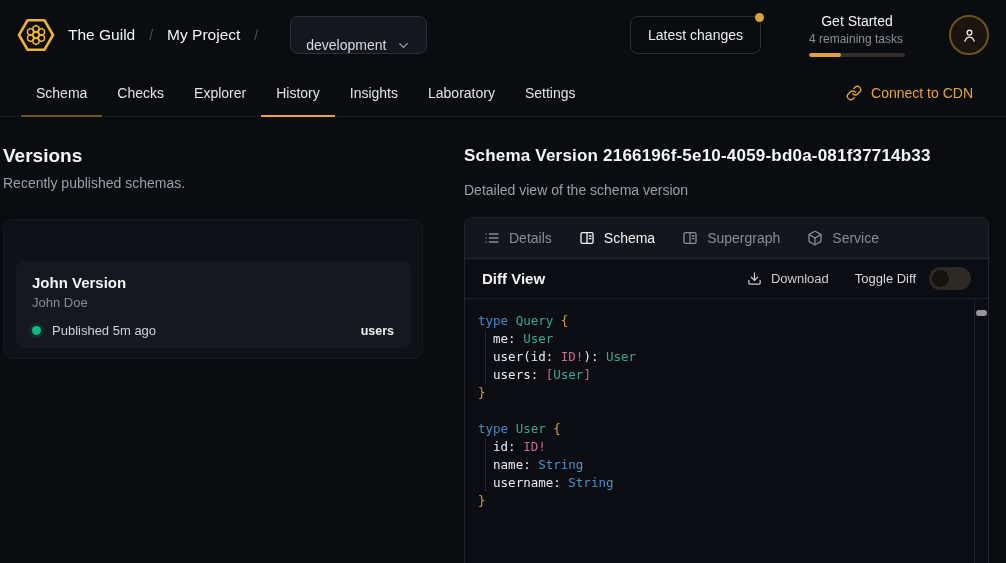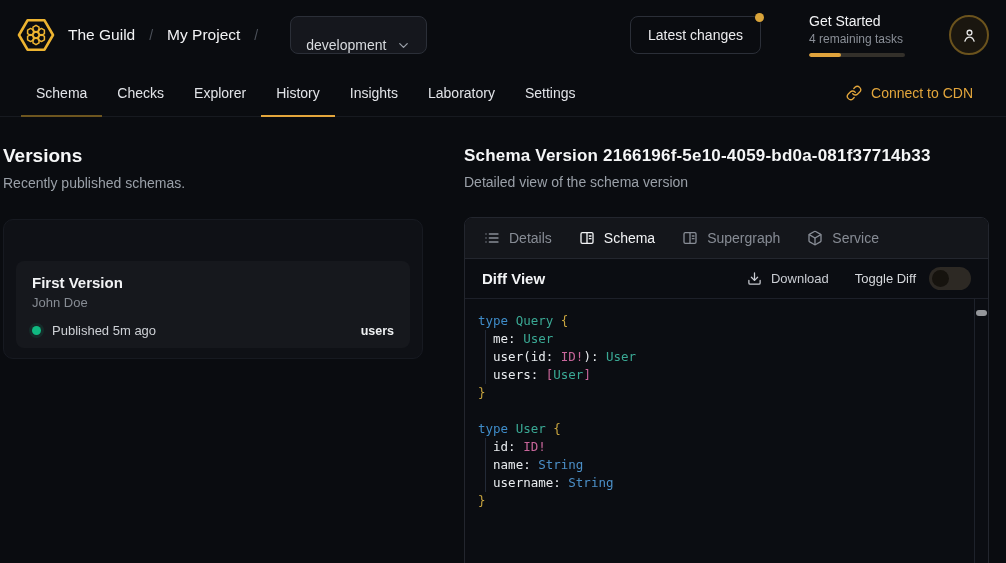--- a/index.html
+++ b/index.html
@@ -18,21 +18,21 @@
   .crumb-sep { margin:0 14px; color:#4c515a; font-size:14px; }
   .project { font-size:15.5px; font-weight:500; color:#f2f3f5; cursor:pointer; }
   .env-btn { display:flex; align-items:flex-end; gap:10px; margin-left:18px; height:38px; padding:0 15px;
              background:#15171d; border:1px solid #2b2f38; border-radius:8px; color:#d8dbdf; font-size:14px; cursor:pointer; }
   .spacer { flex:1; }
   .latest-btn { position:relative; height:38px; padding:0 17px; background:transparent;
                 border:1px solid #2b2f38; border-radius:8px; color:#ececee; font-size:14px;
                 font-family:inherit; cursor:pointer; }
   .latest-dot { position:absolute; top:-4px; right:-4px; width:9px; height:9px; border-radius:50%; background:#d9a43a; }
   .get-started { margin-left:48px; width:96px; cursor:pointer; }
-  .gs-title { font-size:14px; font-weight:500; color:#f2f3f5; }
+  .gs-title { font-size:14px; font-weight:500; color:#f2f3f5;text-align:center; }
   .gs-sub { margin-top:3px; font-size:12px; color:#8a8f97; }
   .gs-track { margin-top:7px; height:4px; border-radius:2px; background:#33302a; overflow:hidden; }
   .gs-fill { height:100%; border-radius:2px; background:#e0a33c; }
   .avatar { margin-left:44px; width:40px; height:40px; border-radius:50%; background:#1a160f;
             border:2px solid #6b531d; display:flex; align-items:center; justify-content:center; cursor:pointer; }
 
   
   .navbar { display:flex; align-items:stretch; height:47px; padding-left:21px;
             border-bottom:1px solid #171a20; position:relative; }
   .nav-tab { display:flex; align-items:center; padding:0 15px; font-size:14px; color:#e2e4e8;
@@ -53,21 +53,21 @@
   .fv-author { margin-top:4px; font-size:13px; color:#878c94; }
   .fv-row { margin-top:13px; display:flex; align-items:center; }
   .pub-dot { width:9px; height:9px; border-radius:50%; background:#10b981;
              box-shadow:0 0 0 3px rgba(16,185,129,.12); margin-right:11px; }
   .fv-status { font-size:13px; color:#cdd0d5; }
   .fv-service { margin-left:auto; font-size:12.5px; font-weight:700; color:#eef0f2; }
 
   
   .detail-head { position:absolute; left:464px; top:146px; width:526px; }
   .detail-title { font-size:17px; font-weight:700; color:#f5f6f7; letter-spacing:.2px; }
-  .detail-sub { margin-top:8px; font-size:14px; color:#9aa0a8; }
+  .detail-sub { margin-top:16px; font-size:14px; color:#9aa0a8; }
 
   .panel { position:absolute; left:464px; top:217px; width:525px; height:352px;
            border:1px solid #23262e; border-radius:8px 8px 0 0; background:#0b0d12; overflow:hidden; }
   .panel-tabs { height:41px; display:flex; align-items:center; gap:27px; padding:0 19px;
                 background:#14161b; border-bottom:1px solid #23262e; }
   .ptab { display:flex; align-items:center; gap:9px; font-size:14px; color:#878c95; cursor:pointer; }
   .ptab.active { color:#f2f3f5; }
   .ptab .picon { display:flex; }
   .ptab svg { stroke:currentColor; }
 
@@ -172,21 +172,21 @@
       </span>
       <span>Connect to CDN</span>
     </div>
   </div>
 
   <div class="versions-col">
     <div class="versions-title">Versions</div>
     <div class="versions-sub">Recently published schemas.</div>
     <div class="outer-card">
       <div class="inner-card">
-        <div class="fv-name">First Version</div>
+        <div class="fv-name">John Version</div>
         <div class="fv-author">John Doe</div>
         <div class="fv-row">
           <span class="pub-dot"></span>
           <span class="fv-status">Published 5m ago</span>
           <span class="fv-service">users</span>
         </div>
       </div>
     </div>
   </div>
 

